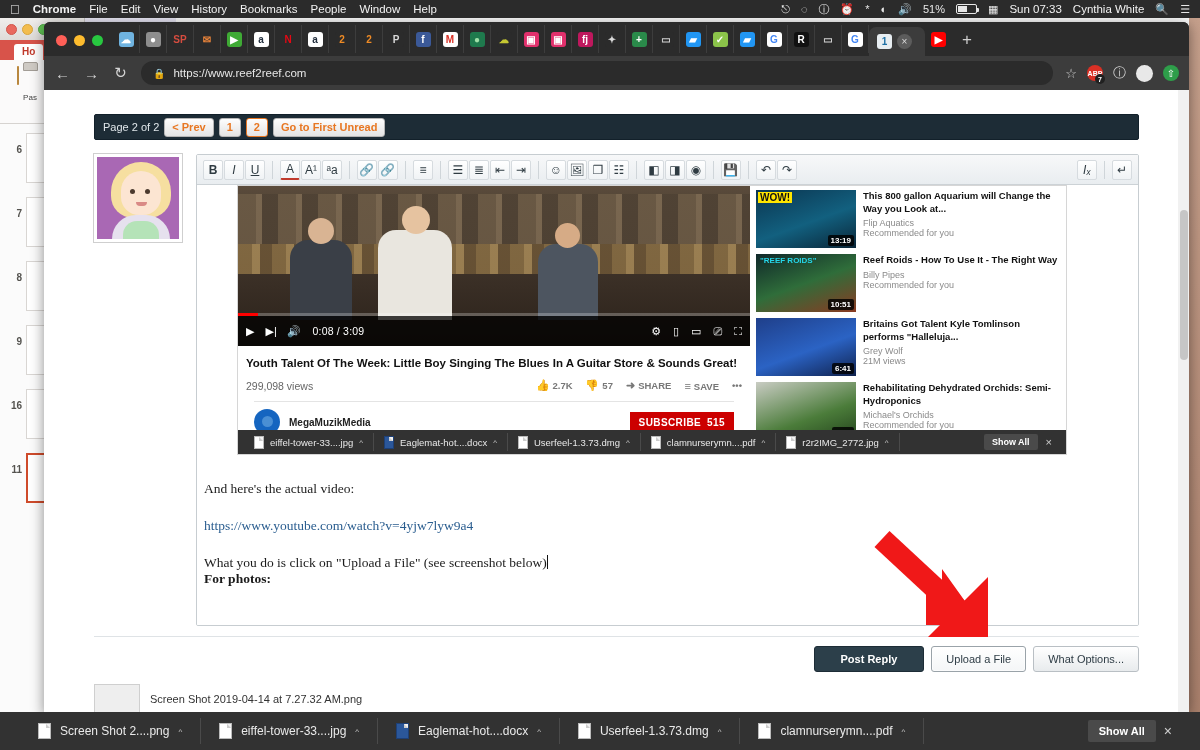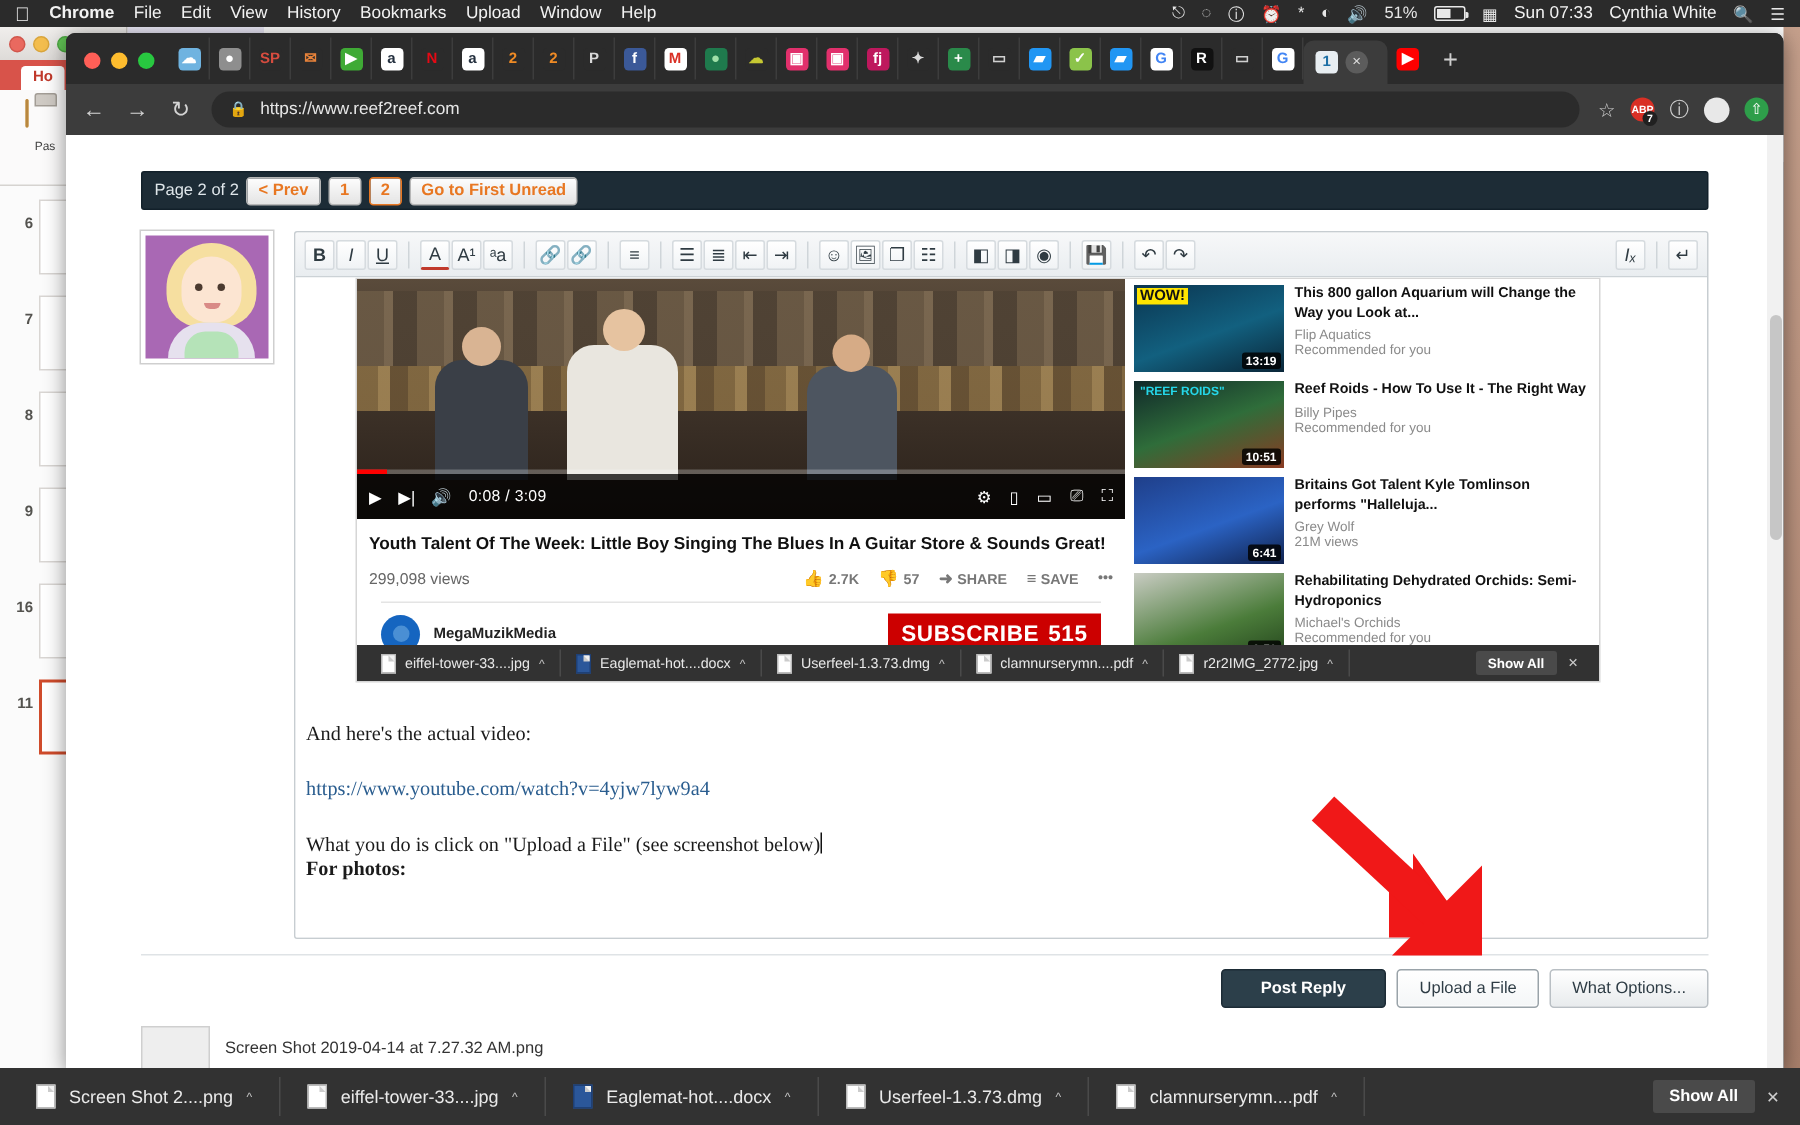--- a/index.html
+++ b/index.html
@@ -219,21 +219,21 @@
   .yt-title { font-size: 11.5px; font-weight: 600; color: #111; line-height: 1.25; }
   .yt-stats { display: flex; align-items: center; margin-top: 9px; }
   .yt-views { font-size: 10.5px; color: #666; }
   .yt-actions { margin-left: auto; display: flex; align-items: center; gap: 13px; color: #777; font-size: 9.5px; font-weight: 600; }
   .yt-actions .ico { font-size: 11px; margin-right: 3px; }
   .yt-divider { height: 1px; background: #e4e4e4; margin: 9px 8px 0 8px; }
   .yt-channel { display: flex; align-items: center; padding: 7px 8px 0 8px; gap: 9px; }
   .yt-ava { width: 26px; height: 26px; border-radius: 50%; background: #1565c0; position:relative;}
   .yt-ava::after{content:'';position:absolute;left:8px;top:7px;width:11px;height:11px;border-radius:50%;background:#4a8fd4;}
   .yt-chname { font-size: 10px; font-weight: 700; color: #222; }
-  .yt-sub { margin-left: auto; background: #c00; color: #fff; font-size: 15px; font-weight: 700;
+  .yt-sub { margin-left: auto; background: #c00; color: #fff; font-size: 10px; font-weight: 700;
             padding: 5px 9px; letter-spacing: .4px; display:flex; gap:6px;}
 
   .yt-right { position: absolute; right: 0; top: 0; width: 316px; padding: 4px 6px 0 6px; }
   .rec-item { display: flex; gap: 7px; margin-bottom: 6px; }
   .rec-thumb { width: 100px; height: 58px; position: relative; flex: none; overflow: hidden; background:#123; }
   .rec-dur { position: absolute; right: 2px; bottom: 2px; background: rgba(0,0,0,.82); color: #fff;
              font-size: 8px; padding: 1px 3px; border-radius: 2px; font-weight: 600;}
   .rec-meta { flex: 1; min-width: 0; }
   .rec-title { font-size: 9.5px; font-weight: 700; color: #111; line-height: 1.32; }
   .rec-ch { font-size: 9px; color: #8a8a8a; margin-top: 3px; }
@@ -278,21 +278,21 @@
   .attach-row { margin: 12px 50px 0 50px; display: flex; align-items: center; gap: 10px; }
   .attach-thumb { width: 46px; height: 30px; background: #eee; border: 1px solid #cfcfcf; }
   .attach-name { font-size: 11px; color: #333; font-family: "Liberation Sans", sans-serif;}
 
   
   .arrow-svg { position: absolute; left: 870px; top: 525px; z-index: 30; pointer-events: none; }
 
   
   .dlbar-outer {
     position: absolute; left: 0; bottom: 0; width: 1200px; height: 38px; background: #323232;
-    display: flex; align-items: center; color: #eaeaea; font-size: 12px; z-index: 60; padding: 0 6px;
+    display: flex; align-items: center; color: #eaeaea; font-size: 12px; z-index: 60; padding: 0 20px;
   }
   .dlbar-outer .dl-item { height: 26px; padding: 0 18px; font-size: 12px; gap: 9px; }
   .dlbar-outer .dl-ico { width: 13px; height: 16px; }
   .dlbar-outer .dl-showall { font-size: 11px; padding: 5px 11px; }
   .dlbar-outer .dl-close { font-size: 14px; }
 
   
   .desk-right {
     position: absolute; right: 0; top: 18px; width: 11px; bottom: 38px;
     background: linear-gradient(#c6a08c,#a9806c);
@@ -366,21 +366,21 @@
 
   <div class="menubar">
     <div class="left">
       <span class="apple-logo"></span>
       <span class="app">Chrome</span>
       <span>File</span>
       <span>Edit</span>
       <span>View</span>
       <span>History</span>
       <span>Bookmarks</span>
-      <span>Upload</span>
+      <span>People</span>
       <span>Window</span>
       <span>Help</span>
     </div>
     <div class="right">
       <span class="mb-icon">⎋</span>
       <span class="mb-icon">◌</span>
       <span class="mb-icon">ⓘ</span>
       <span class="mb-icon">⏰</span>
       <span class="mb-icon">*</span>
       <span class="mb-icon">◐</span>

